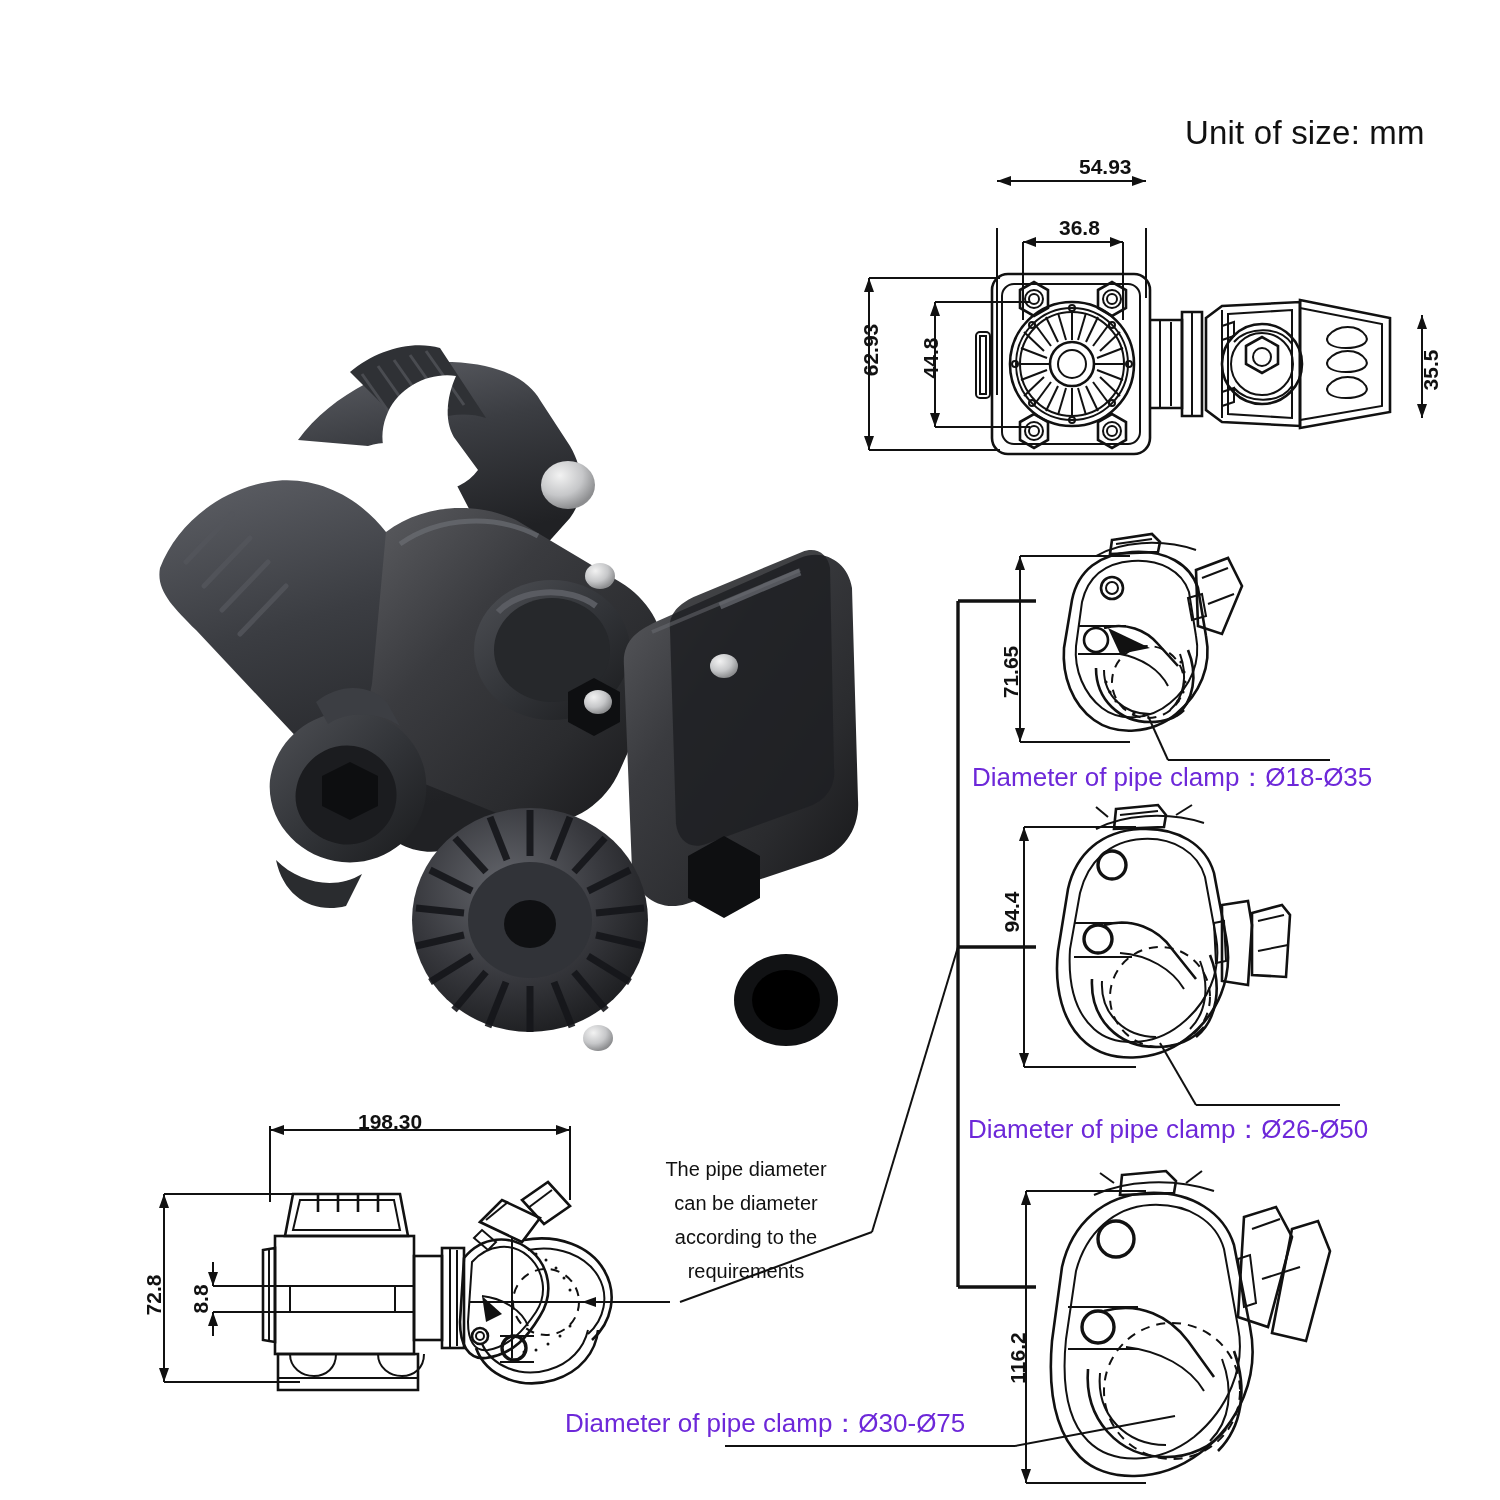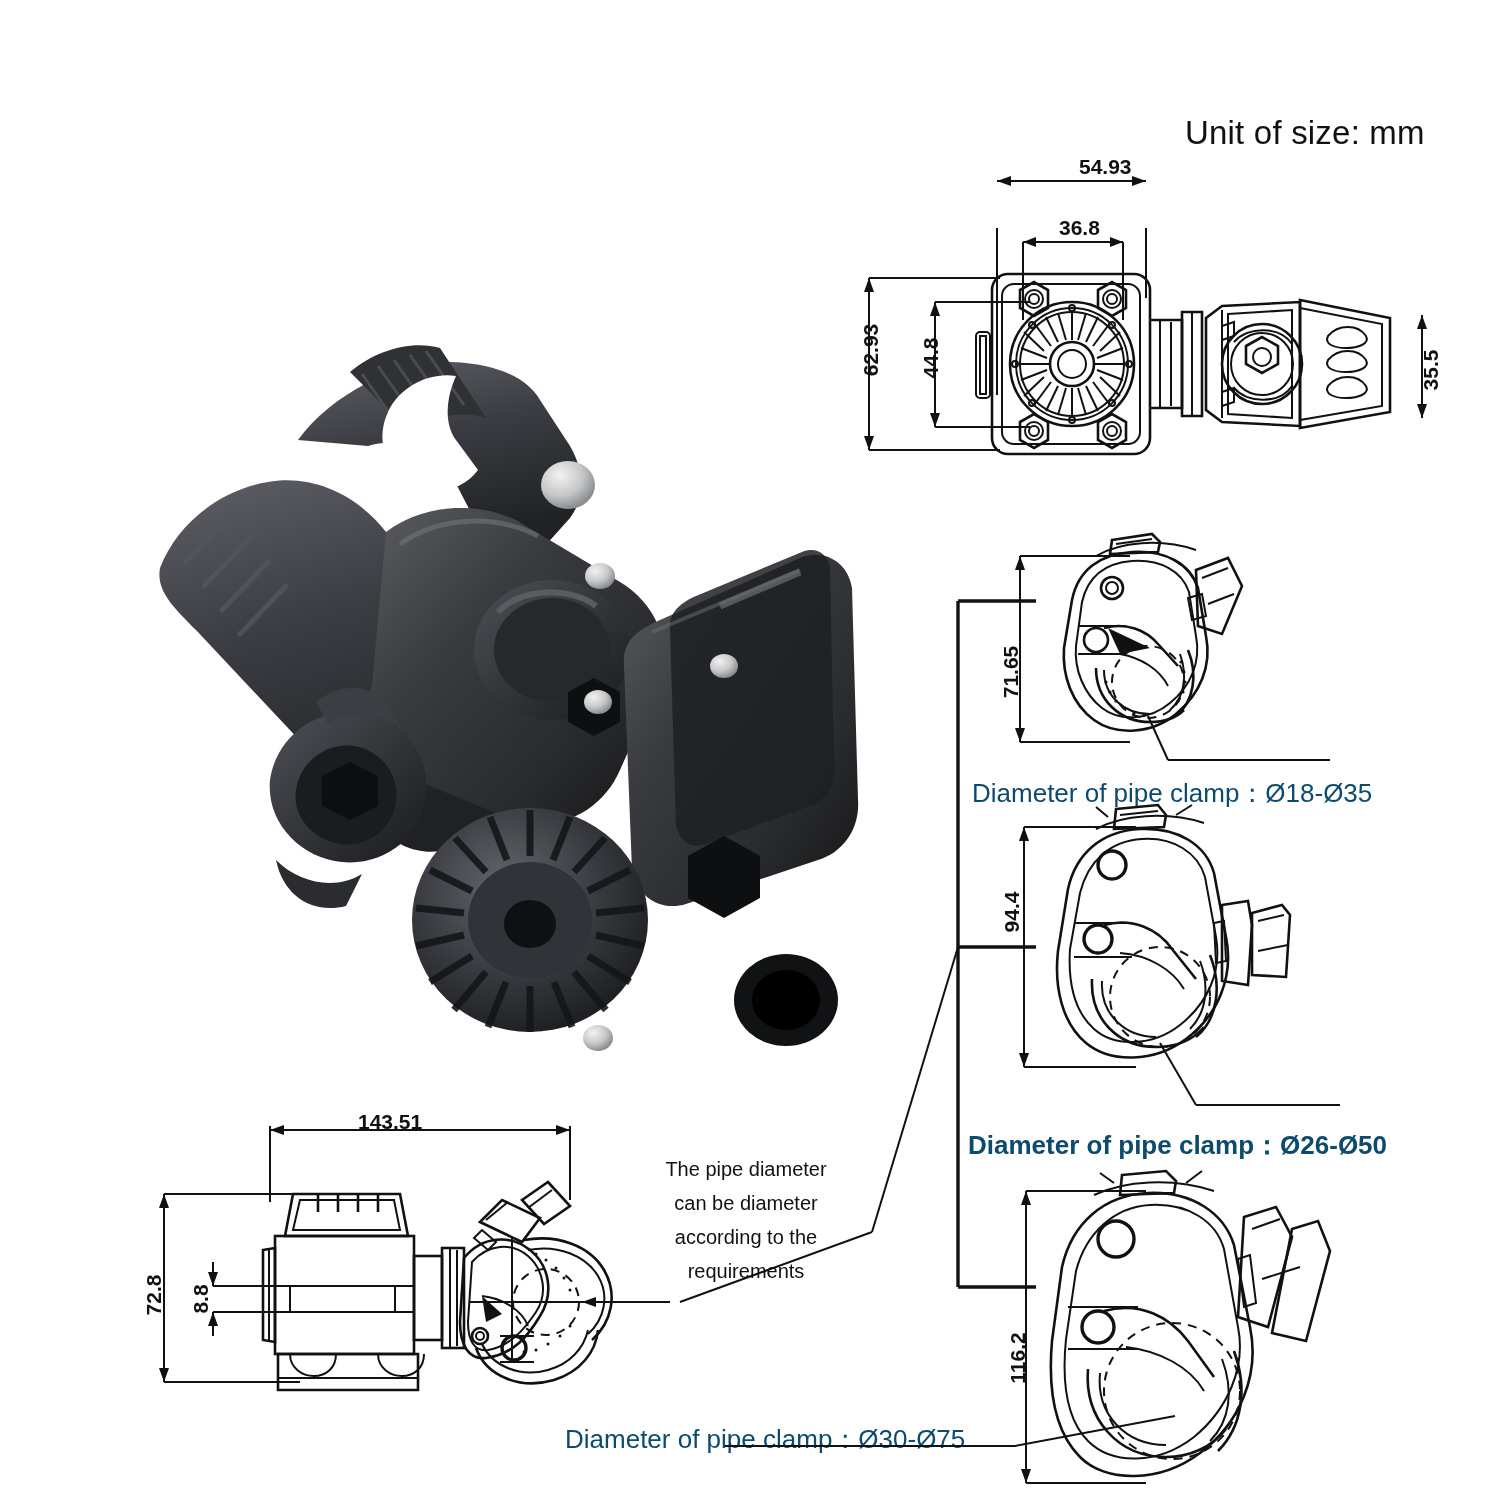--- a/index.html
+++ b/index.html
@@ -3,21 +3,21 @@
 <meta charset="utf-8">
 <style>
   html,body{margin:0;padding:0;background:#ffffff;}
   body{width:1500px;height:1500px;position:relative;overflow:hidden;
        font-family:"Liberation Sans","DejaVu Sans",sans-serif;color:#111;}
   .stage{position:absolute;left:0;top:0;width:1500px;height:1500px;}
   .abs{position:absolute;}
   .txt{position:absolute;white-space:pre;color:#111;}
   .unit-title{font-size:33px;letter-spacing:.2px;}
   .dimnum{font-size:21px;font-weight:700;color:#111;}
-  .caption{font-size:26px;color:#0c4a6e;white-space:pre;margin-top:16px;}
+  .caption{font-size:26px;color:#6d28d9;white-space:pre;}
   .note{font-size:20px;line-height:34px;text-align:center;color:#111;}
   svg{display:block;overflow:visible;}
   .ln{stroke:#111;fill:none;}
   .thin{stroke-width:2;}
   .med{stroke-width:2.6;}
   .thick{stroke-width:3.4;}
   .dash{stroke-dasharray:9 7;}
   .photo{position:absolute;}
 </style>
 </head>
@@ -462,21 +462,21 @@
       <path d="M258 146 L288 140" class="ln thin"></path>
       <path d="M214 118 L224 116 L226 156 L216 158 Z" class="ln thin"></path>
 
       <g class="ln thin">
         <line x1="160" y1="238" x2="196" y2="300"></line>
         <line x1="196" y1="300" x2="340" y2="300"></line>
       </g>
     </svg>
   </div>
   <div class="txt dimnum" style="left:992px;top:900px;transform:rotate(-90deg);transform-origin:center;">94.4</div>
-  <div class="txt caption" style="left:968px;top:1112px;font-weight:bold;">Diameter of pipe clamp：Ø26-Ø50</div>
+  <div class="txt caption" style="left:968px;top:1112px;">Diameter of pipe clamp：Ø26-Ø50</div>
 
   <div class="abs" style="left:1000px;top:1175px;width:360px;height:330px;">
     <svg width="360" height="330" viewBox="0 0 360 330">
 
       <g class="ln thin">
         <line x1="26" y1="16" x2="146" y2="16"></line>
         <line x1="26" y1="308" x2="146" y2="308"></line>
         <line x1="26" y1="16" x2="26" y2="308"></line>
       </g>
       <polygon points="26,16 21,30 31,30" fill="#111"></polygon>
@@ -660,21 +660,21 @@
         <line x1="382" y1="148" x2="382" y2="268"></line>
       </g>
 
       <g class="ln thin">
           <line x1="452" y1="212" x2="540" y2="212"></line>
         </g>
       <polygon points="452,212 466,207 466,217" fill="#111"></polygon>
     </svg>
   </div>
 
-  <div class="txt dimnum" style="left:358px;top:1110px;">143.51</div>
+  <div class="txt dimnum" style="left:358px;top:1110px;">198.30</div>
   <div class="txt dimnum" style="left:134px;top:1283px;transform:rotate(-90deg);transform-origin:center;">72.8</div>
   <div class="txt dimnum" style="left:186px;top:1287px;transform:rotate(-90deg);transform-origin:center;">8.8</div>
 
   <div class="note" style="position:absolute;left:626px;top:1152px;width:240px;">
     <div>The pipe diameter</div>
     <div>can be diameter</div>
     <div>according to the</div>
     <div>requirements</div>
   </div>
 

